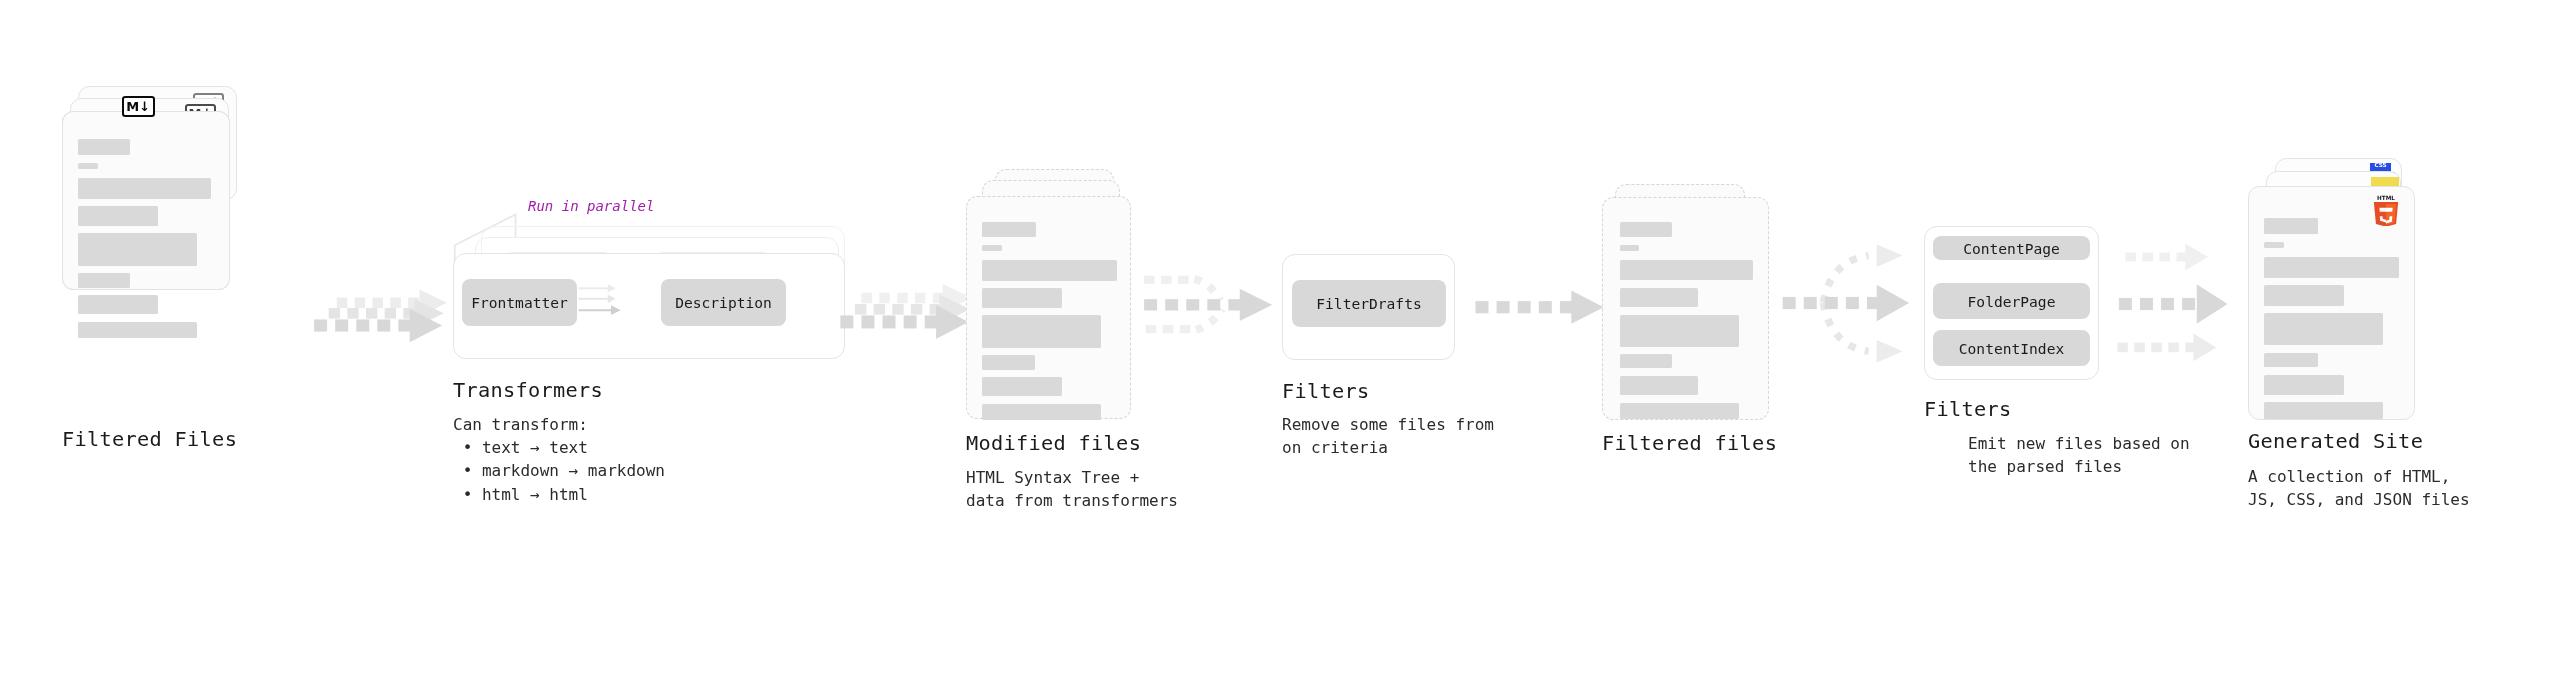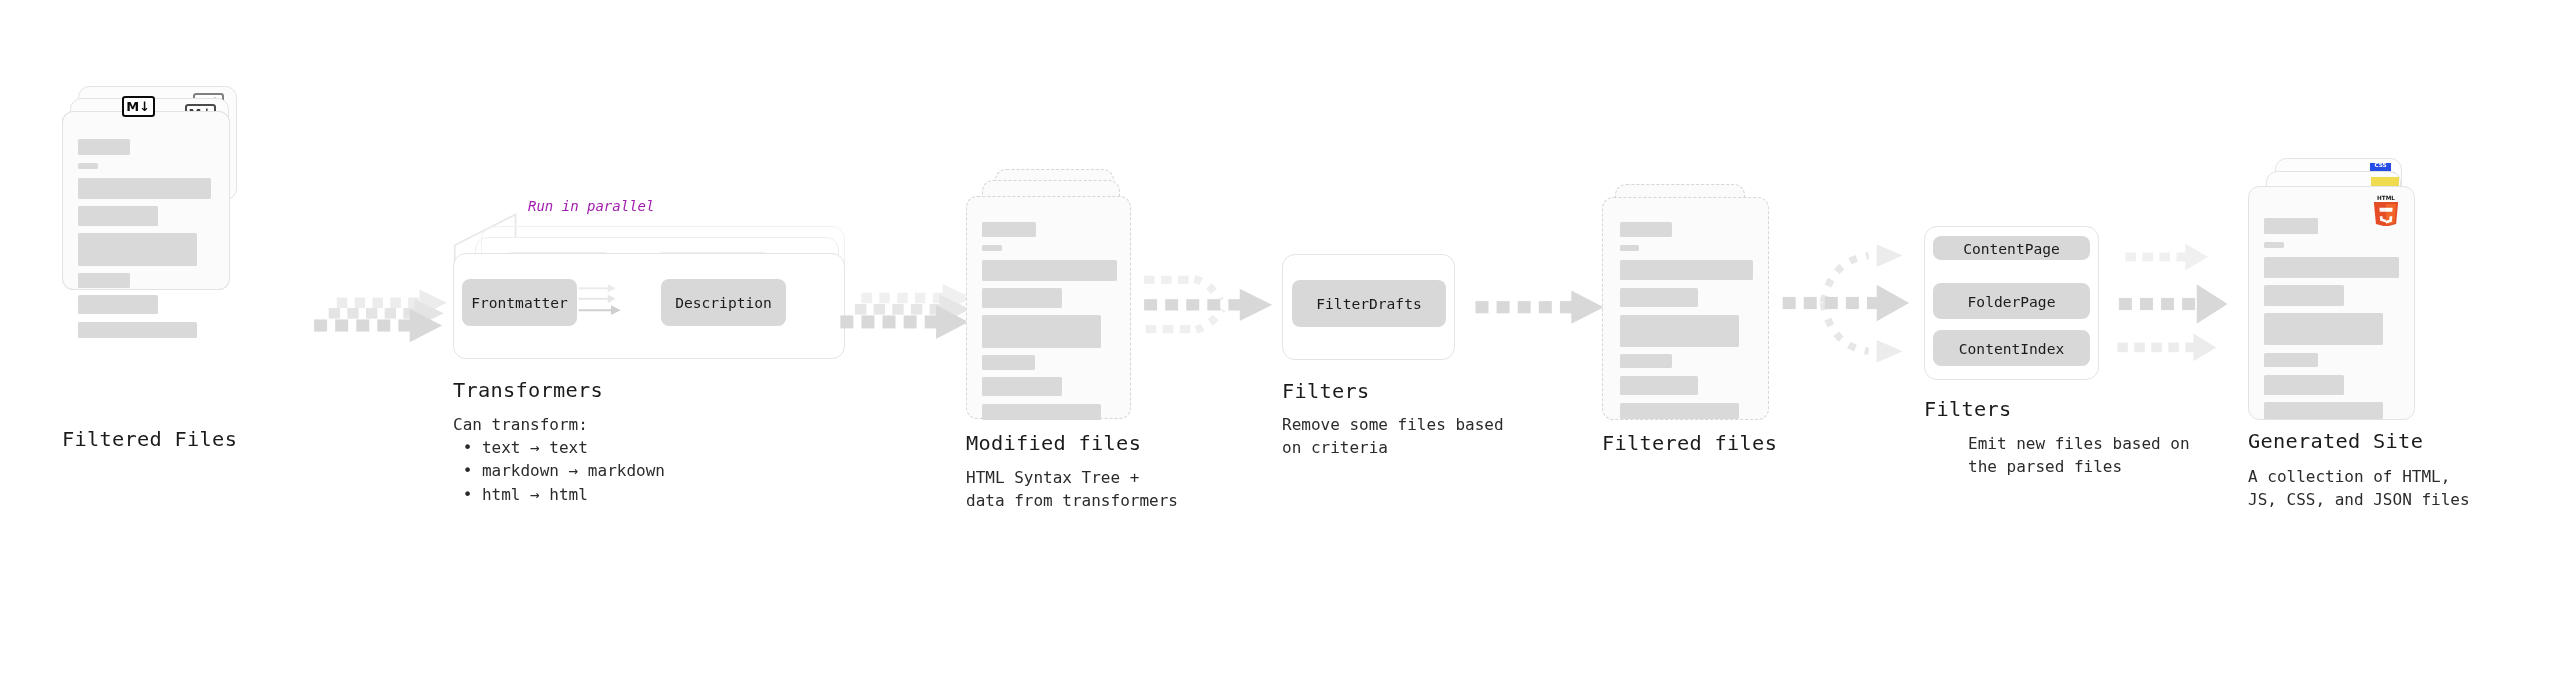--- a/index.html
+++ b/index.html
@@ -277,21 +277,21 @@
         <rect x="114" y="38" width="16" height="14"></rect>
         <polygon points="128,25 168,45 128,65"></polygon>
       </g>
     </svg>
   </div>
 
   <div>
     <div class="stagebox" style="left:1282px; top:254px; width:173px; height:106px;"></div>
     <div class="chip" style="left:1292px; top:280px; width:154px; height:47px;">FilterDrafts</div>
     <div class="title" style="left:1282px; top:379px;">Filters</div>
-    <div class="sub" style="left:1282px; top:413px;">Remove some files based
+    <div class="sub" style="left:1282px; top:413px;">Remove some files from
 on criteria</div>
   </div>
 
   <div class="arrow" style="left:1469px; top:280px;">
     <svg width="138" height="65" viewBox="0 0 170 80">
       <g fill="#d8d8d8">
         <rect x="8" y="26" width="16" height="15"></rect>
           <rect x="34" y="26" width="16" height="15"></rect>
         <rect x="60" y="26" width="16" height="15"></rect>
           <rect x="86" y="26" width="16" height="15"></rect>

